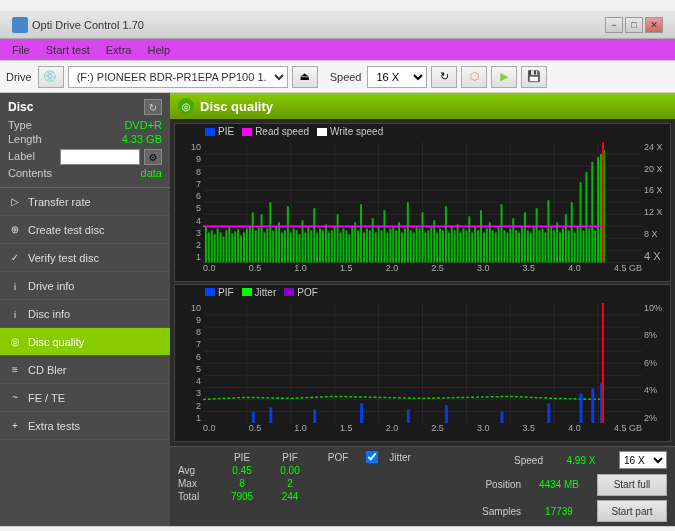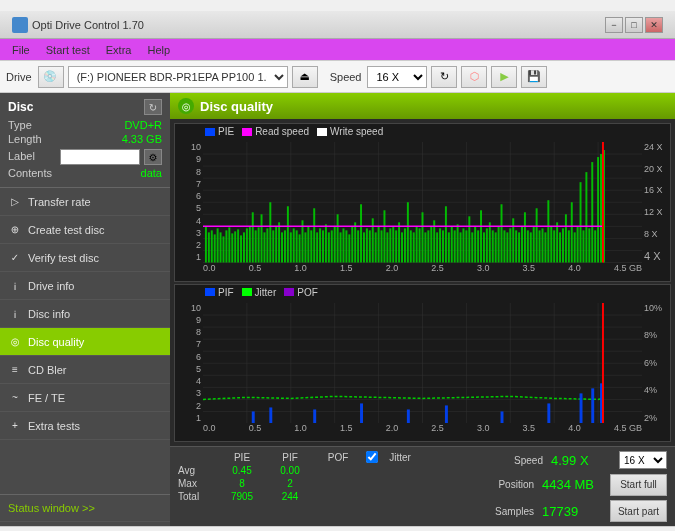--- a/index.html
+++ b/index.html
@@ -404,30 +404,30 @@
       margin-left: auto;
       gap: 4px;
     }
     .stats-right-row {
       display: flex;
       align-items: center;
       gap: 8px;
       justify-content: flex-end;
     }
     .stats-key { color: #ccc; font-size: 10px; }
-    .stats-val { color: #00ff00; font-size: 13px; min-width: 60px; text-align: left; }
+    .stats-val { color: #00ff00; font-size: 10px; min-width: 60px; text-align: center; }
     .speed-select-sm {
       height: 18px;
       font-size: 10px;
       background: white;
       border: 1px solid #888;
       width: 48px;
     }
     .action-btn {
-      width: 57px;
+      width: 70px;
       height: 22px;
       background: linear-gradient(to bottom, #e8e8e8, #d0d0d0);
       border: 1px solid #aaa;
       font-size: 10px;
       cursor: pointer;
       color: #333;
       text-align: center;
     }
 
     
@@ -574,23 +574,20 @@
       <div class="sidebar-item">
         <span class="item-icon">~</span>
         <span>FE / TE</span>
       </div>
       <div class="sidebar-item">
         <span class="item-icon">+</span>
         <span>Extra tests</span>
       </div>
     </div>
 
-    <div class="sidebar-item" style="border-top:1px solid #666; margin-top:auto; color:#88cc00;">
-      <span>Status window &gt;&gt;</span>
-    </div>
   </div>
 
   <div class="right-panel">
 
     <div class="panel-header">
       <div class="panel-header-icon">◎</div>
       <span class="panel-header-title">Disc quality</span>
     </div>
 
     <div class="charts-area">

